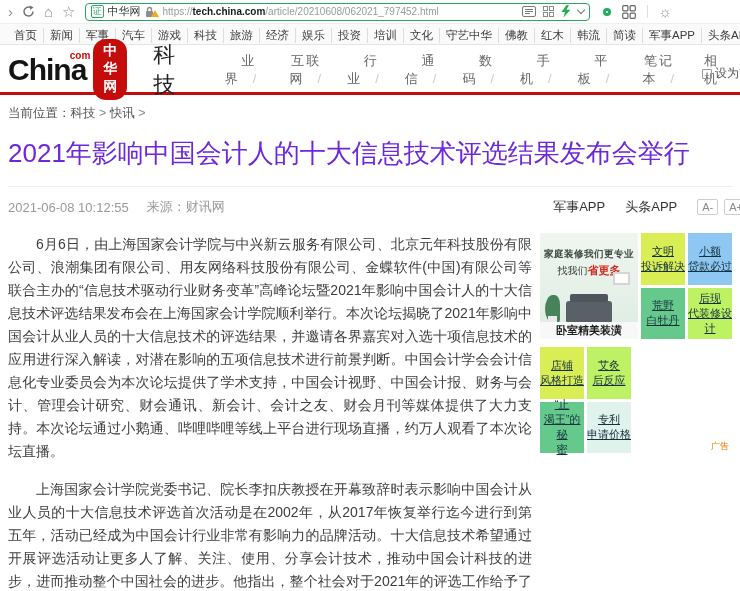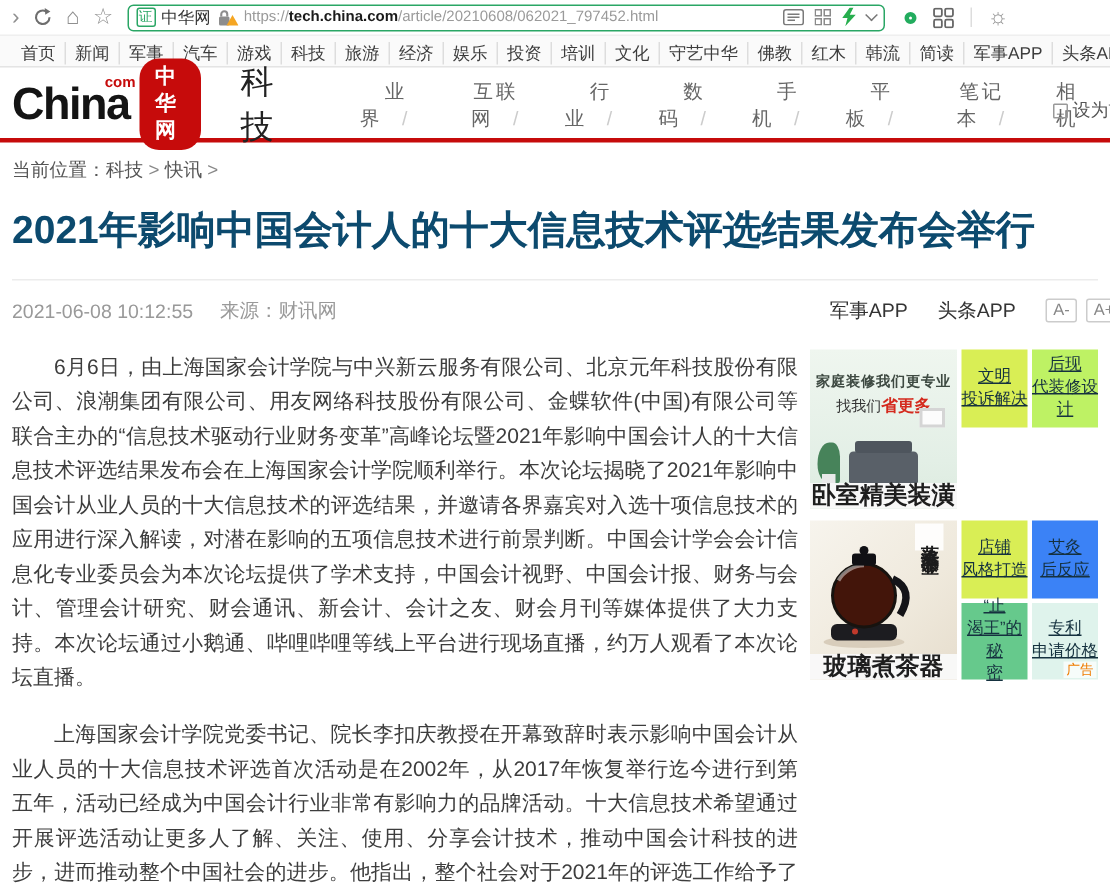--- a/index.html
+++ b/index.html
@@ -42,21 +42,21 @@
   .set-home { position:absolute; left:702px; bottom:10px; display:flex; align-items:center; gap:3px;
     font-size:12px; color:#555; white-space:nowrap; cursor:pointer; }
   .set-home-ico { width:10px; height:10px; border:1px solid #999; border-radius:1px; display:inline-block; }
 
   
   .breadcrumb { padding:10px 8px 6px; font-size:12.5px; color:#555; }
   .bc-link { cursor:pointer; }
   .bc-link::after { content:" > "; color:#888; }
 
   
-  .article-title { margin:8px 8px 0; font-size:26px; font-weight:bold; color:#0c4a6e; line-height:1.35;
+  .article-title { margin:8px 8px 0; font-size:26px; font-weight:normal; color:#6d28d9; line-height:1.35;
     font-family:"Liberation Sans","DejaVu Sans",sans-serif; }
   .title-divider { margin:15px 8px 0; border-bottom:1px solid #ececec; }
   .meta { display:flex; align-items:center; margin:11px 8px 0 8px; font-size:13px; color:#999; }
   .meta .src { margin-left:18px; }
   .meta-right { margin-left:auto; display:flex; align-items:center; gap:20px; color:#333; margin-right:-16px; }
   .meta-link { cursor:pointer; }
   .font-btn { border:1px solid #ccc; color:#888; font-size:11px; padding:1px 4px; border-radius:2px;
     background:#fff; cursor:pointer; }
   .font-btn + .font-btn { margin-left:-14px; }
 
@@ -73,21 +73,21 @@
   .room-headline { font-size:9.5px; font-weight:bold; color:#3e4a42; letter-spacing:0.5px; }
   .room-sub { font-size:10px; color:#333; margin-top:2px; }
   .room-sub .hl { color:#d42a1e; font-weight:bold; font-size:11px; }
   .sofa { position:absolute; bottom:17px; left:26px; width:46px; height:21px; background:#596068; border-radius:3px 3px 1px 1px; }
   .sofa::before { content:""; position:absolute; top:-7px; left:4px; width:38px; height:8px; background:#4e555d; border-radius:2px; }
   .plant { position:absolute; bottom:17px; left:5px; width:15px; height:27px; background:#47835a;
     border-radius:60% 40% 10% 55%; }
   .plant::after { content:""; position:absolute; left:3px; bottom:-1px; width:9px; height:7px; background:#e9e9e9; }
   .frame { position:absolute; top:39px; right:8px; width:17px; height:13px; background:#fcfcfc; border:2px solid #d5d5d5; }
   .ad-caption { position:absolute; left:0; right:0; bottom:0; height:17px; background:rgba(249,249,249,.95);
-    color:#1e1e1e; font-size:16px; font-weight:bold; display:flex; align-items:center; justify-content:center; }
+    color:#1e1e1e; font-size:11px; font-weight:bold; display:flex; align-items:center; justify-content:center; }
   .ad-image-2 { background:linear-gradient(135deg,#f7f4ed 0%,#efe9dc 60%,#e6ddcd 100%); }
   .vbanner { position:absolute; top:2px; right:9px; writing-mode:vertical-rl; font-size:12px; font-weight:bold;
     color:#1c1c1c; background:rgba(255,255,255,.88); padding:4px 1px; letter-spacing:2px;
     font-family:"Liberation Serif","DejaVu Serif",serif; }
   .teapot { position:absolute; left:2px; bottom:16px; }
   .ad-links { display:grid; grid-template-columns:44px 44px; grid-auto-rows:51.5px; gap:3px; }
   .ad-link { display:flex; align-items:center; justify-content:center; text-align:center;
     font-size:11px; line-height:15px; color:#15313f; text-decoration:underline;
     white-space:pre-line; cursor:pointer; overflow:visible; }
   .ad-tag { position:absolute; right:1px; bottom:1px; font-size:9px; color:#ef7b00;
@@ -185,20 +185,21 @@
 <div class="masthead">
   <div class="logo">
     <span class="logo-main"><span>China</span><span class="logo-sup">com</span></span>
     <span class="logo-badge">中华网</span>
   </div>
   <span class="channel">科技</span>
   <div class="channel-nav">
     <span class="cn-item">业界</span>
     <span class="cn-item">互联网</span>
     <span class="cn-item">行业</span>
+    <span class="cn-item">通信</span>
     <span class="cn-item">数码</span>
     <span class="cn-item">手机</span>
     <span class="cn-item">平板</span>
     <span class="cn-item">笔记本</span>
     <span class="cn-item">相机</span>
   </div>
   <span class="set-home">
     <span class="set-home-ico"></span>
     <span>设为首页</span>
   </span>
@@ -237,46 +238,34 @@
           <div class="room-sub"><span>找我们</span><span class="hl">省更多</span></div>
         </div>
         <span class="plant"></span>
         <span class="sofa"></span>
         <span class="frame"></span>
         <div class="ad-caption">卧室精美装潢</div>
       </div>
       <div class="ad-links">
         <span class="ad-link" style="background: rgb(217, 238, 85);">文明
 投诉解决</span>
+        <span class="ad-link" style="background: rgb(142, 200, 242);">小额
+贷款必过</span>
+        <span class="ad-link" style="background: rgb(102, 201, 140);">荒野
+白牡丹</span>
         <span class="ad-link" style="background: #bef264;">后现
 代装修设计</span>
       </div>
     </div>
 
     <div class="ad-section">
-      <div class="ad-image ad-image-2">
-        <span class="teapot">
-          <svg width="72" height="72" viewBox="0 0 72 72">
-            <ellipse cx="34" cy="68" rx="27" ry="4" fill="#d8cdbb"></ellipse>
-            <rect x="12" y="56" width="44" height="11" rx="4" fill="#1c1c20"></rect>
-            <circle cx="34" cy="37" r="21" fill="#43150a" stroke="#17130f" stroke-width="2"></circle>
-            <path d="M34 17 a20 20 0 0 0 -17 10" stroke="#ffffff" opacity="0.45" fill="none" stroke-width="2.5"></path>
-            <rect x="26" y="9" width="16" height="8" rx="2" fill="#101014"></rect>
-            <circle cx="34" cy="7" r="3" fill="#101014"></circle>
-            <path d="M53 26 q15 7 5 24" stroke="#141418" stroke-width="5" fill="none"></path>
-            <circle cx="28" cy="61" r="2" fill="#c0392b"></circle>
-          </svg>
-        </span>
-        <span class="vbanner">蒸汽煮茶壶</span>
-        <div class="ad-caption">玻璃煮茶器</div>
-      </div>
       <div class="ad-links">
         <span class="ad-link" style="background: rgb(217, 238, 85);">店铺
 风格打造</span>
-        <span class="ad-link" style="background: #3b82f6;">艾灸
+        <span class="ad-link" style="background: #bef264;">艾灸
 后反应</span>
         <span class="ad-link" style="background: rgb(102, 201, 140);">“止
 渴王”的秘
 密</span>
         <span class="ad-link" style="background: rgb(223, 243, 236);">专利
 申请价格</span>
       </div>
       <span class="ad-tag">广告</span>
     </div>
 

